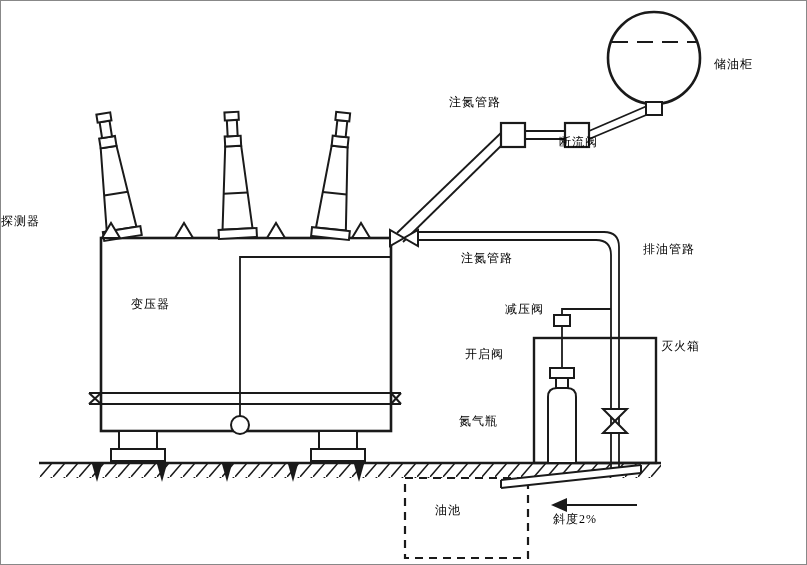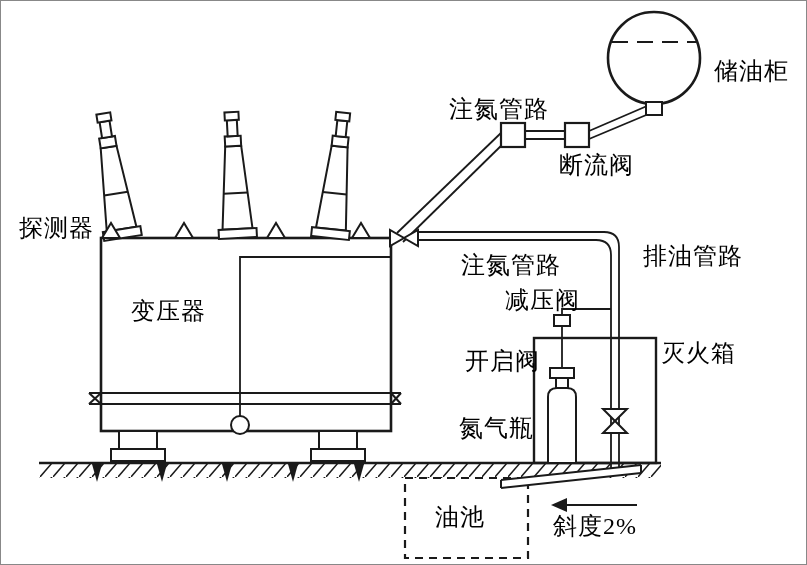--- a/index.html
+++ b/index.html
@@ -1,19 +1,19 @@
 <!DOCTYPE html>
 <html><head>
 <meta charset="utf-8">
 <style>
   html,body{margin:0;padding:0;background:#fff;}
   #page{position:relative;width:807px;height:565px;background:#ffffff;
         border:1px solid #888;box-sizing:border-box;overflow:hidden;
         font-family:"Liberation Serif", serif;}
-  .lbl{position:absolute;font-size:24px;color:#000;white-space:nowrap;
+  .lbl{position:absolute;font-size:12px;color:#000;white-space:nowrap;
        letter-spacing:1px;line-height:1.1;user-select:none;}
   svg{position:absolute;left:0;top:0;}
 </style>
 </head>
 <body>
 
 <div id="page">
 
 <svg width="807" height="565" viewBox="0 0 807 565">
   <defs>
@@ -141,27 +141,27 @@
     </g>
 
     <g>
       <line x1="636" y1="504" x2="564" y2="504"></line>
       <polygon points="550,504 566,497 566,511" fill="#1a1a1a" stroke="none"></polygon>
     </g>
 
   </g>
 </svg>
 
-<div class="lbl" style="left:18px;top:214px">探测器</div>
+<div class="lbl" style="left:0;top:214px">探测器</div>
 <div class="lbl" style="left:130px;top:297px">变压器</div>
 <div class="lbl" style="left:448px;top:95px">注氮管路</div>
-<div class="lbl" style="left:558px;top:151px">断流阀</div>
+<div class="lbl" style="left:558px;top:135px">断流阀</div>
 <div class="lbl" style="left:713px;top:57px">储油柜</div>
 <div class="lbl" style="left:642px;top:242px">排油管路</div>
 <div class="lbl" style="left:460px;top:251px">注氮管路</div>
-<div class="lbl" style="left:504px;top:286px">减压阀</div>
+<div class="lbl" style="left:504px;top:302px">减压阀</div>
 <div class="lbl" style="left:464px;top:347px">开启阀</div>
 <div class="lbl" style="left:458px;top:414px">氮气瓶</div>
 <div class="lbl" style="left:660px;top:339px">灭火箱</div>
 <div class="lbl" style="left:434px;top:503px">油池</div>
 <div class="lbl" style="left:552px;top:512px">斜度2%</div>
 
 </div>
 
 </body></html>

